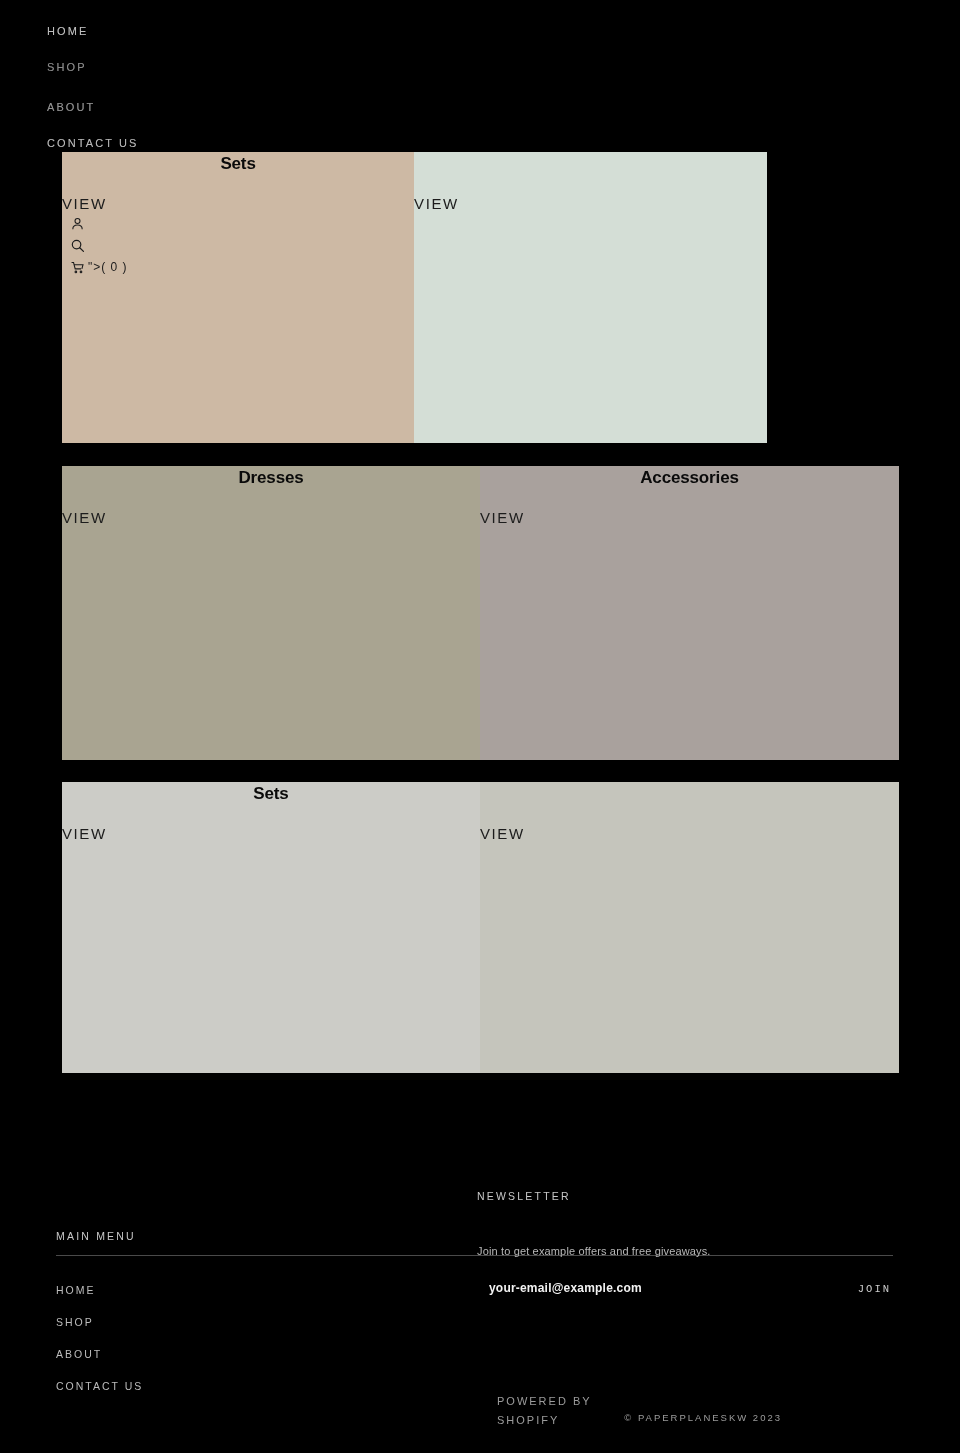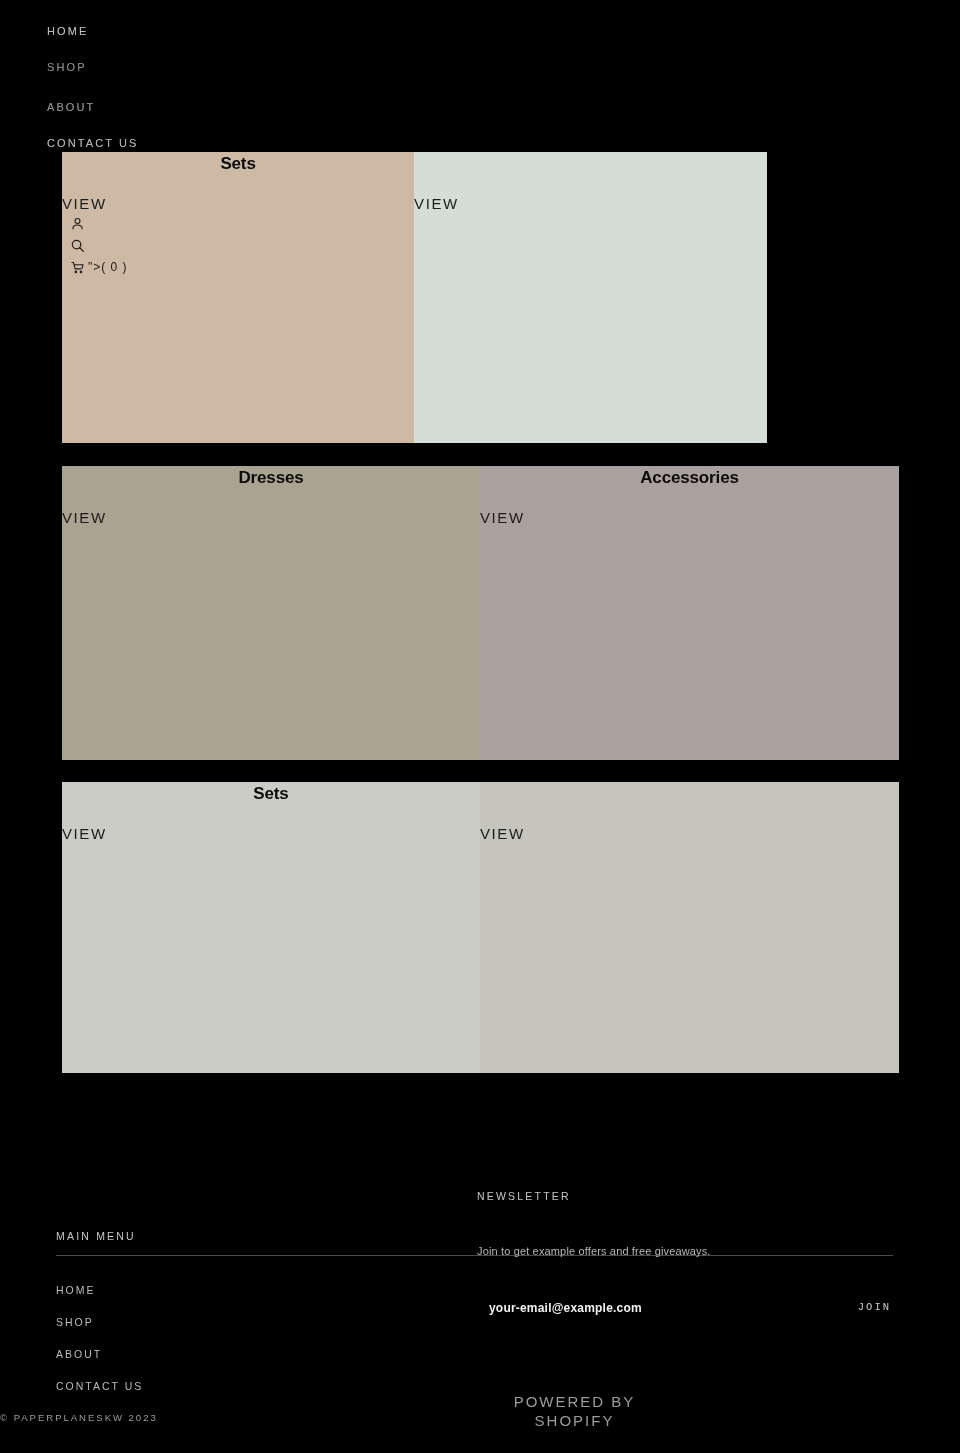--- a/index.html
+++ b/index.html
@@ -75,45 +75,45 @@
   .footer-link {
     font-size:10.5px; letter-spacing:2px; color:#bdbdbd;
     text-transform:uppercase; margin-top:20px; display:block;
   }
   #footer-link-0 { margin-top:28px; }
 
   #news-text {
     font-size:11px; color:#b8b8b8; margin-top:30px; letter-spacing:.15px;
   }
   #news-form {
-    margin-top:44px; display:flex; align-items:flex-start; justify-content:space-between;
+    margin-top:24px; display:flex; align-items:flex-end; justify-content:space-between;
   }
   #news-input {
     background:transparent; border:none; outline:none;
     font-family:"Liberation Sans", sans-serif;
     font-size:12px; font-weight:700; color:#f2f2f2;
     letter-spacing:.2px; width:330px; padding-left:12px;
   }
   #news-input::placeholder { color:#f2f2f2; opacity:1; }
   #news-join {
     background:transparent; border:none; cursor:pointer;
     font-family:Liberation Mono, monospace;
     font-size:10.5px; letter-spacing:2px; color:#cdcdcd;
     text-transform:uppercase; padding-right:8px;
   }
 
   
   #bottombar { position:absolute; left:0; top:1392px; width:960px; height:61px; }
   #copyright {
-    position:absolute; left:0; top:20px; width:782px; text-align:left;
+    position:absolute; left:0; top:20px; width:782px; text-align:right;
     font-size:9.5px; letter-spacing:2px; color:#9c9c9c; text-transform:uppercase;
   }
   #powered {
-    position:absolute; left:497px; top:0; width:155px; text-align:center;
-    font-size:15px; letter-spacing:2px; color:#9c9c9c; text-transform:uppercase;
+    position:absolute; left:497px; top:0; width:155px; text-align:left;
+    font-size:11px; letter-spacing:2px; color:#9c9c9c; text-transform:uppercase;
     line-height:19px;
   }
 </style>
 </head>
 <body>
 
 <div id="page">
 
   <nav id="topnav">
     <a class="nav-link" id="nav-home">HOME</a>

